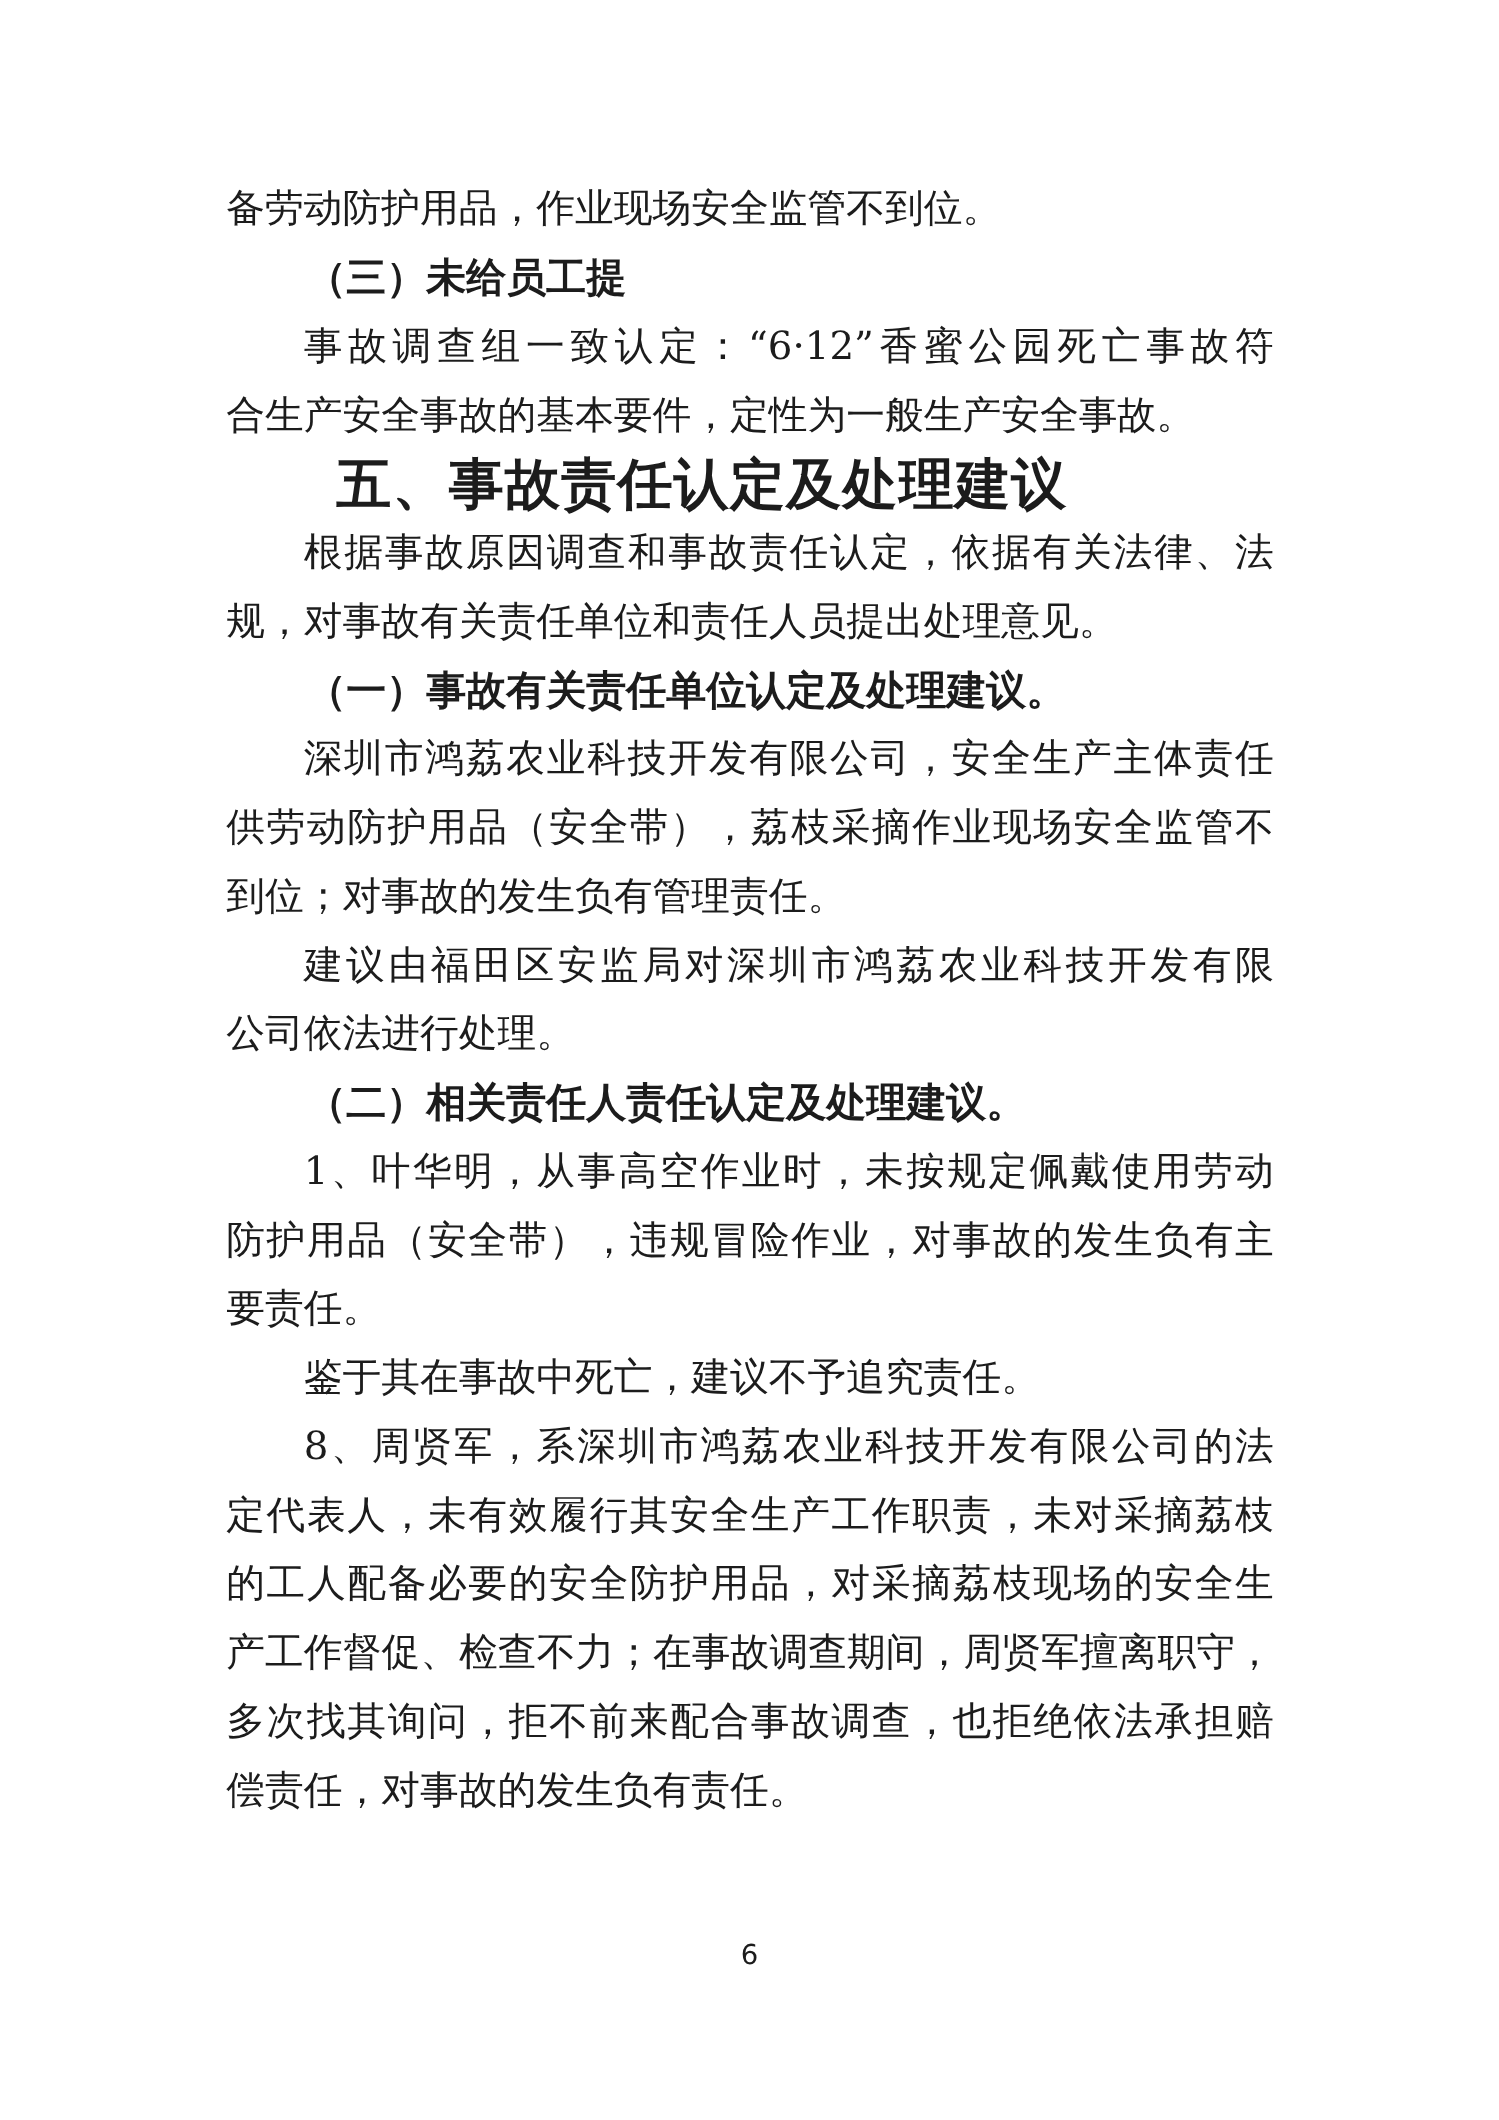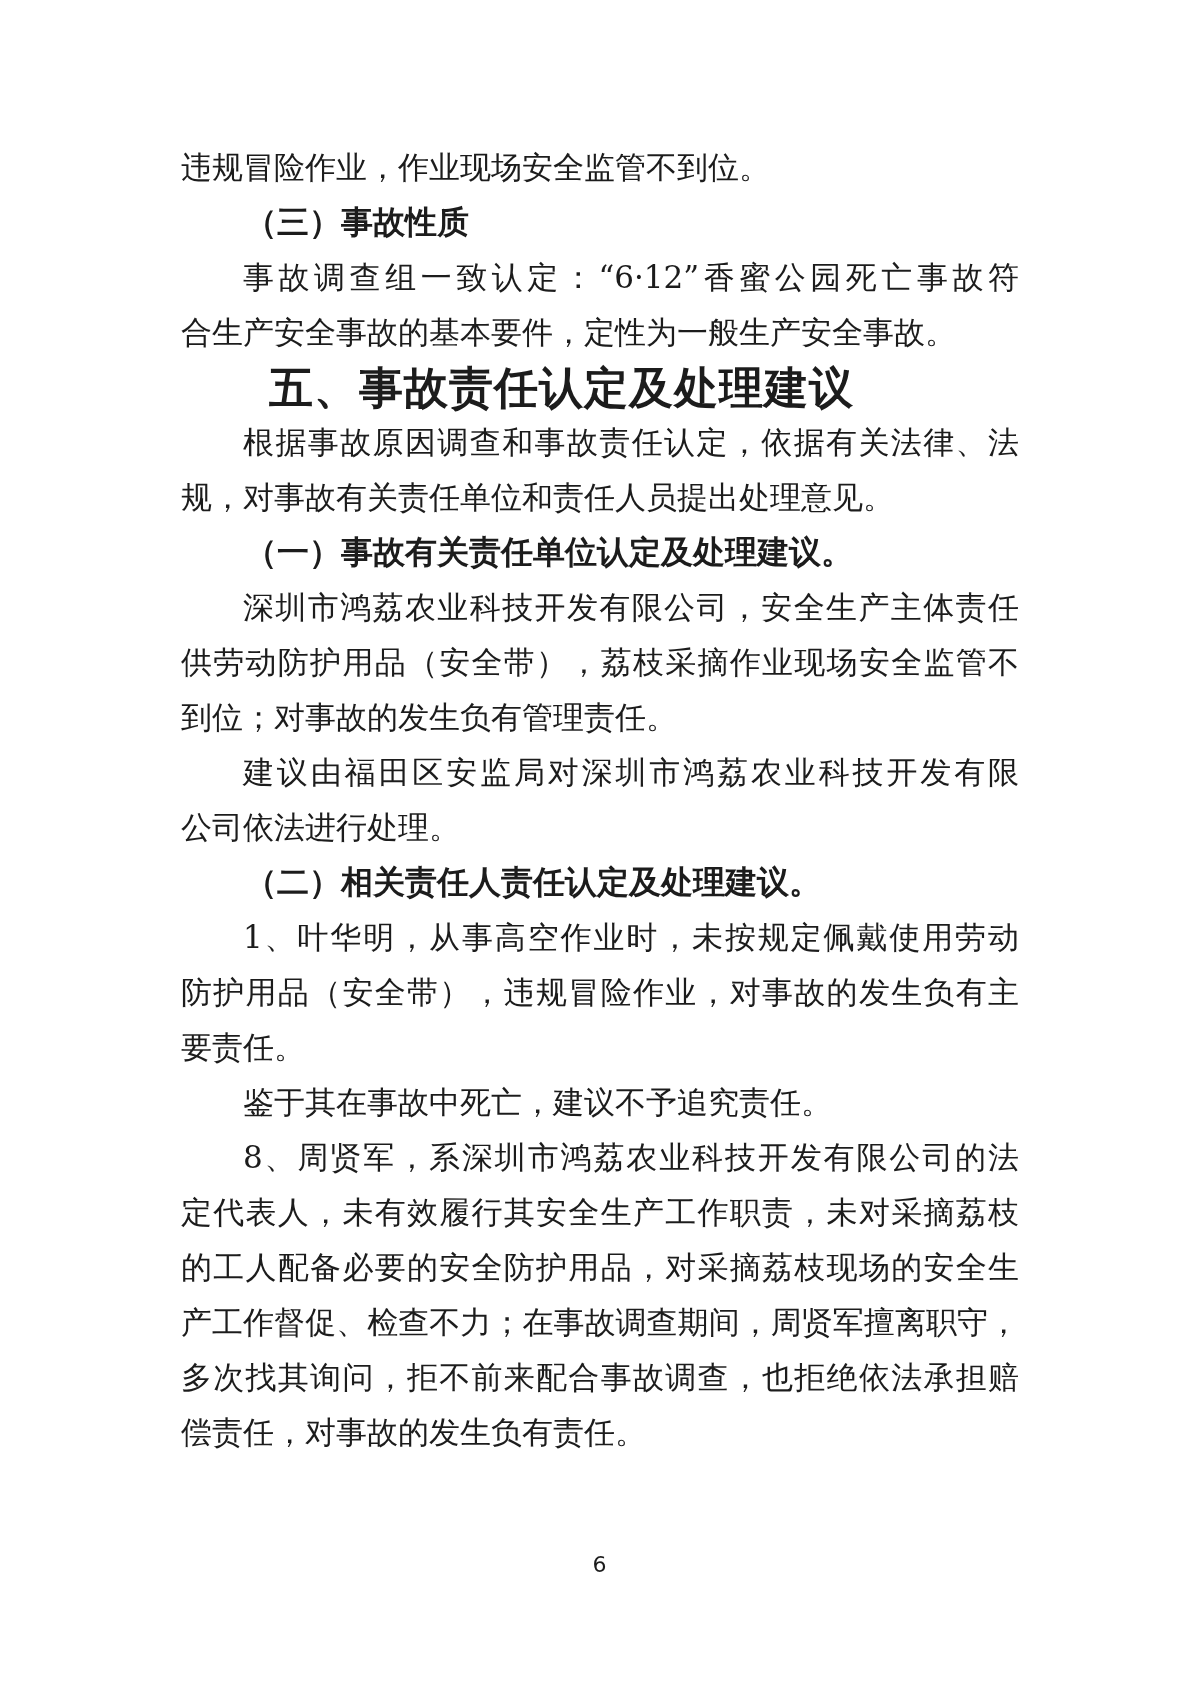--- a/index.html
+++ b/index.html
@@ -59,22 +59,22 @@
     font-size: 22px;
     color: #1c1c1c;
     font-family: "DejaVu Sans", sans-serif;
   }
 </style>
 </head>
 <body>
 
 <div class="page">
   <div class="text-block" id="text-block">
-      <div class="line">违规冒险作业，作业现场安全监管不到位。</div>
-      <div class="line h2 indent">（三）事故性质</div>
+      <div class="line">备劳动防护用品，作业现场安全监管不到位。</div>
+      <div class="line h2 indent">（三）未给员工提</div>
       <div class="line indent justify">事故调查组一致认定：“6·12”香蜜公园死亡事故符</div>
       <div class="line">合生产安全事故的基本要件，定性为一般生产安全事故。</div>
       <div class="line h1 indent">五、事故责任认定及处理建议</div>
       <div class="line indent justify">根据事故原因调查和事故责任认定，依据有关法律、法</div>
       <div class="line">规，对事故有关责任单位和责任人员提出处理意见。</div>
       <div class="line h2 indent">（一）事故有关责任单位认定及处理建议。</div>
       <div class="line indent justify">深圳市鸿荔农业科技开发有限公司，安全生产主体责任</div>
       <div class="line justify">供劳动防护用品（安全带），荔枝采摘作业现场安全监管不</div>
       <div class="line">到位；对事故的发生负有管理责任。</div>
       <div class="line indent justify">建议由福田区安监局对深圳市鸿荔农业科技开发有限</div>

